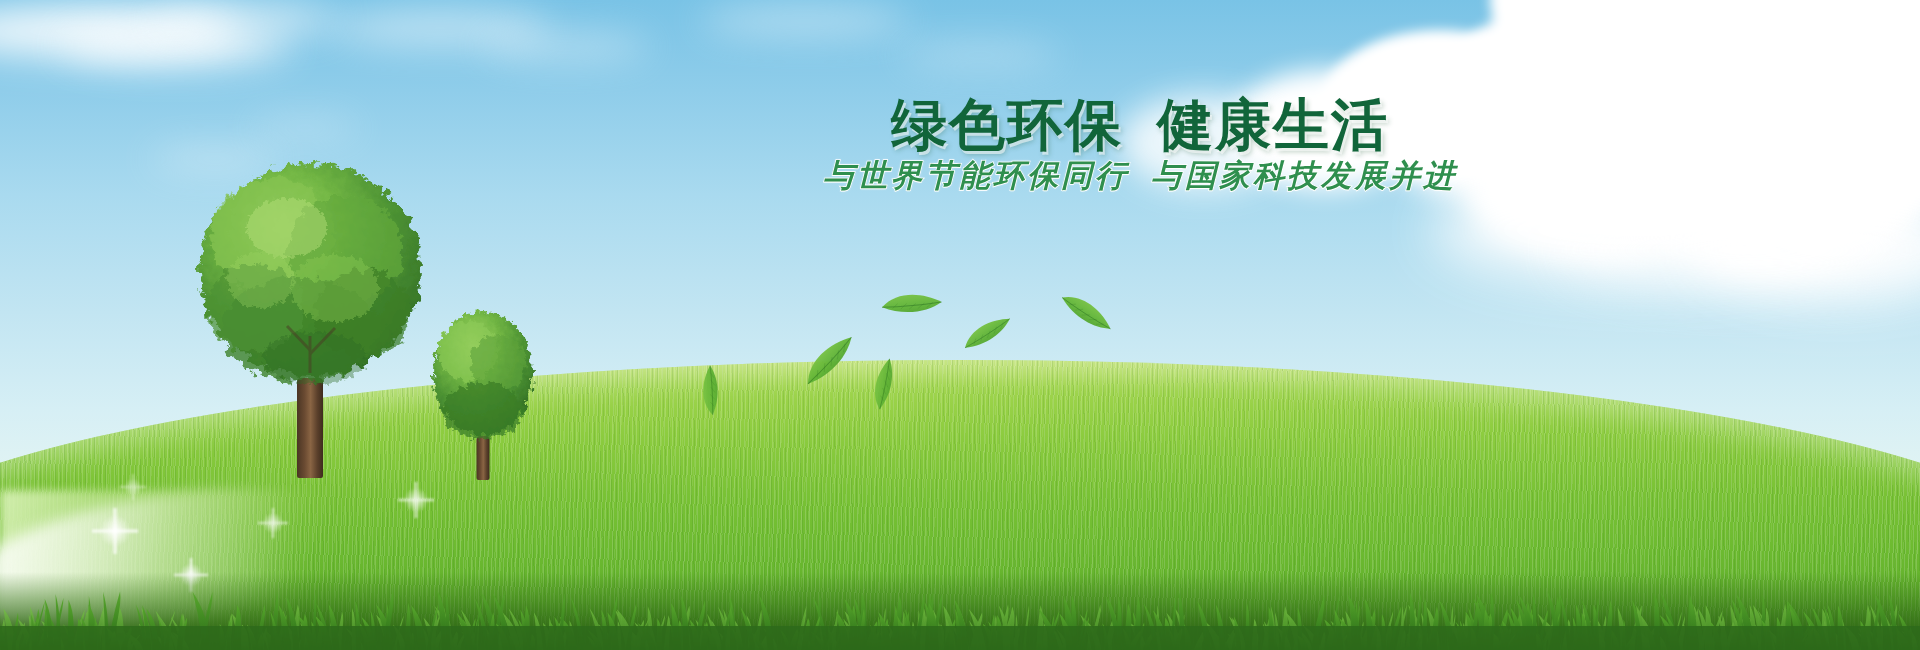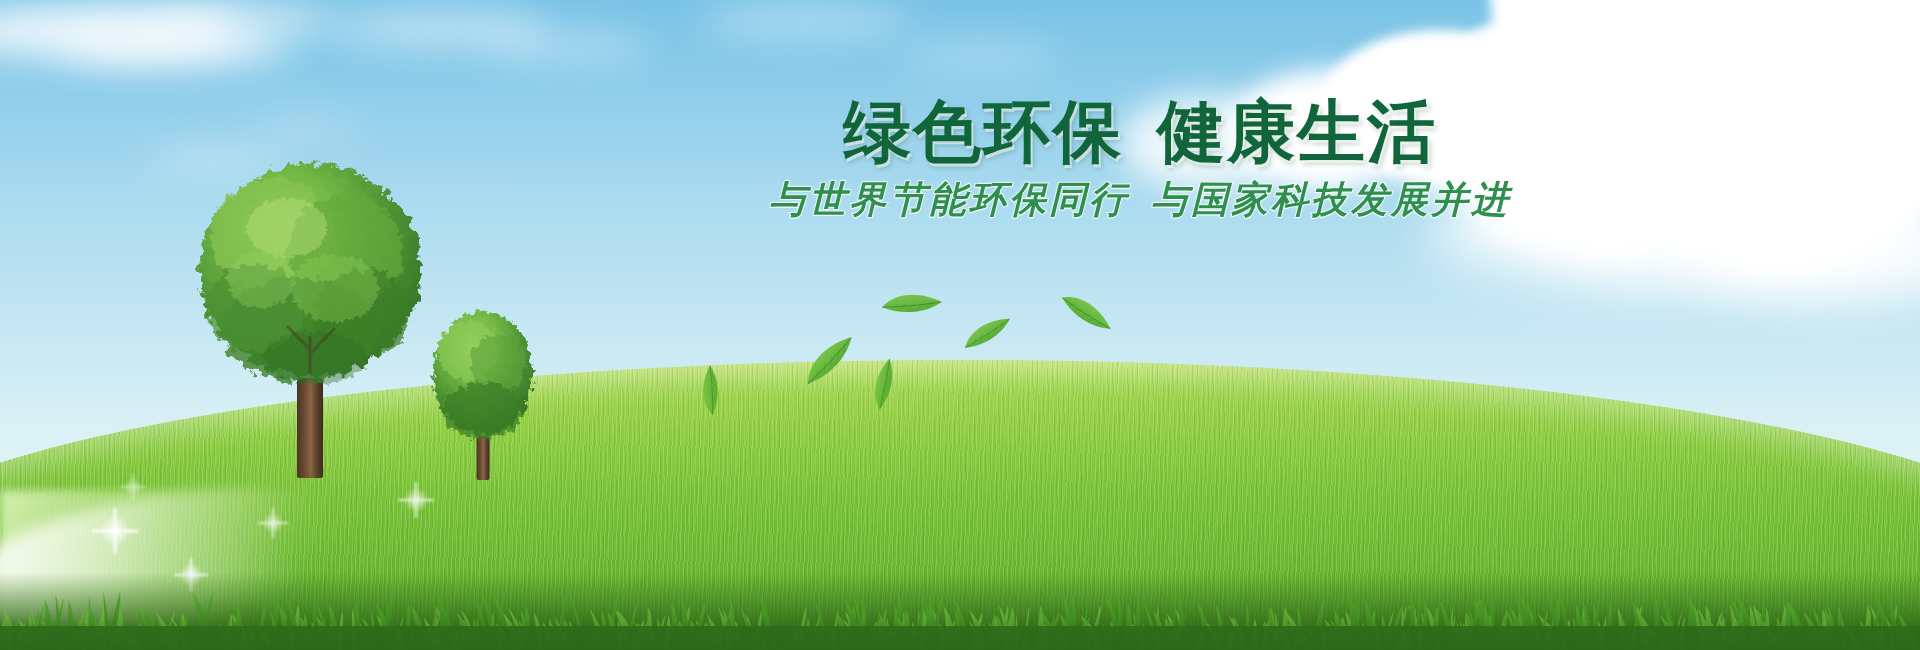--- a/index.html
+++ b/index.html
@@ -97,41 +97,40 @@
   .canopy{position:absolute;left:0;top:0;}
 
   
   .leaf{position:absolute;}
 
   
   .text-block{position:absolute;left:760px;top:96px;width:760px;text-align:center;}
   .headline{
     font-family:"DejaVu Sans","Liberation Sans",sans-serif;
     font-weight:bold;
-    font-size:68px;
+    font-size:56px;
     line-height:1.05;
     letter-spacing:2px;
     color:#11653a;
     text-shadow:2px 3px 0 rgba(255,255,255,.55), 3px 4px 5px rgba(30,90,50,.28);
     white-space:nowrap;
   }
   .headline .gap{display:inline-block;width:34px;}
   .subtitle-en{
     margin-top:14px;
     font-family:"Liberation Sans","DejaVu Sans",sans-serif;
     font-size:27px;
     font-weight:400;
     color:#197a44;
     letter-spacing:.2px;
     white-space:nowrap;
   }
   .subtitle-cn{
-    margin-top:8px;
     font-family:Liberation Mono, monospace;
-    font-size:37px;
+    font-size:31px;
     font-weight:bold;
     font-style:italic;
     color:#2f8f4e;
     letter-spacing:3px;
     white-space:nowrap;
     -webkit-text-stroke:1.4px #ffffff;
     paint-order:stroke fill;
     text-shadow:0 1px 0 rgba(255,255,255,.9), 0 0 3px rgba(255,255,255,.8);
   }
   .subtitle-cn .gap{display:inline-block;width:22px;}

